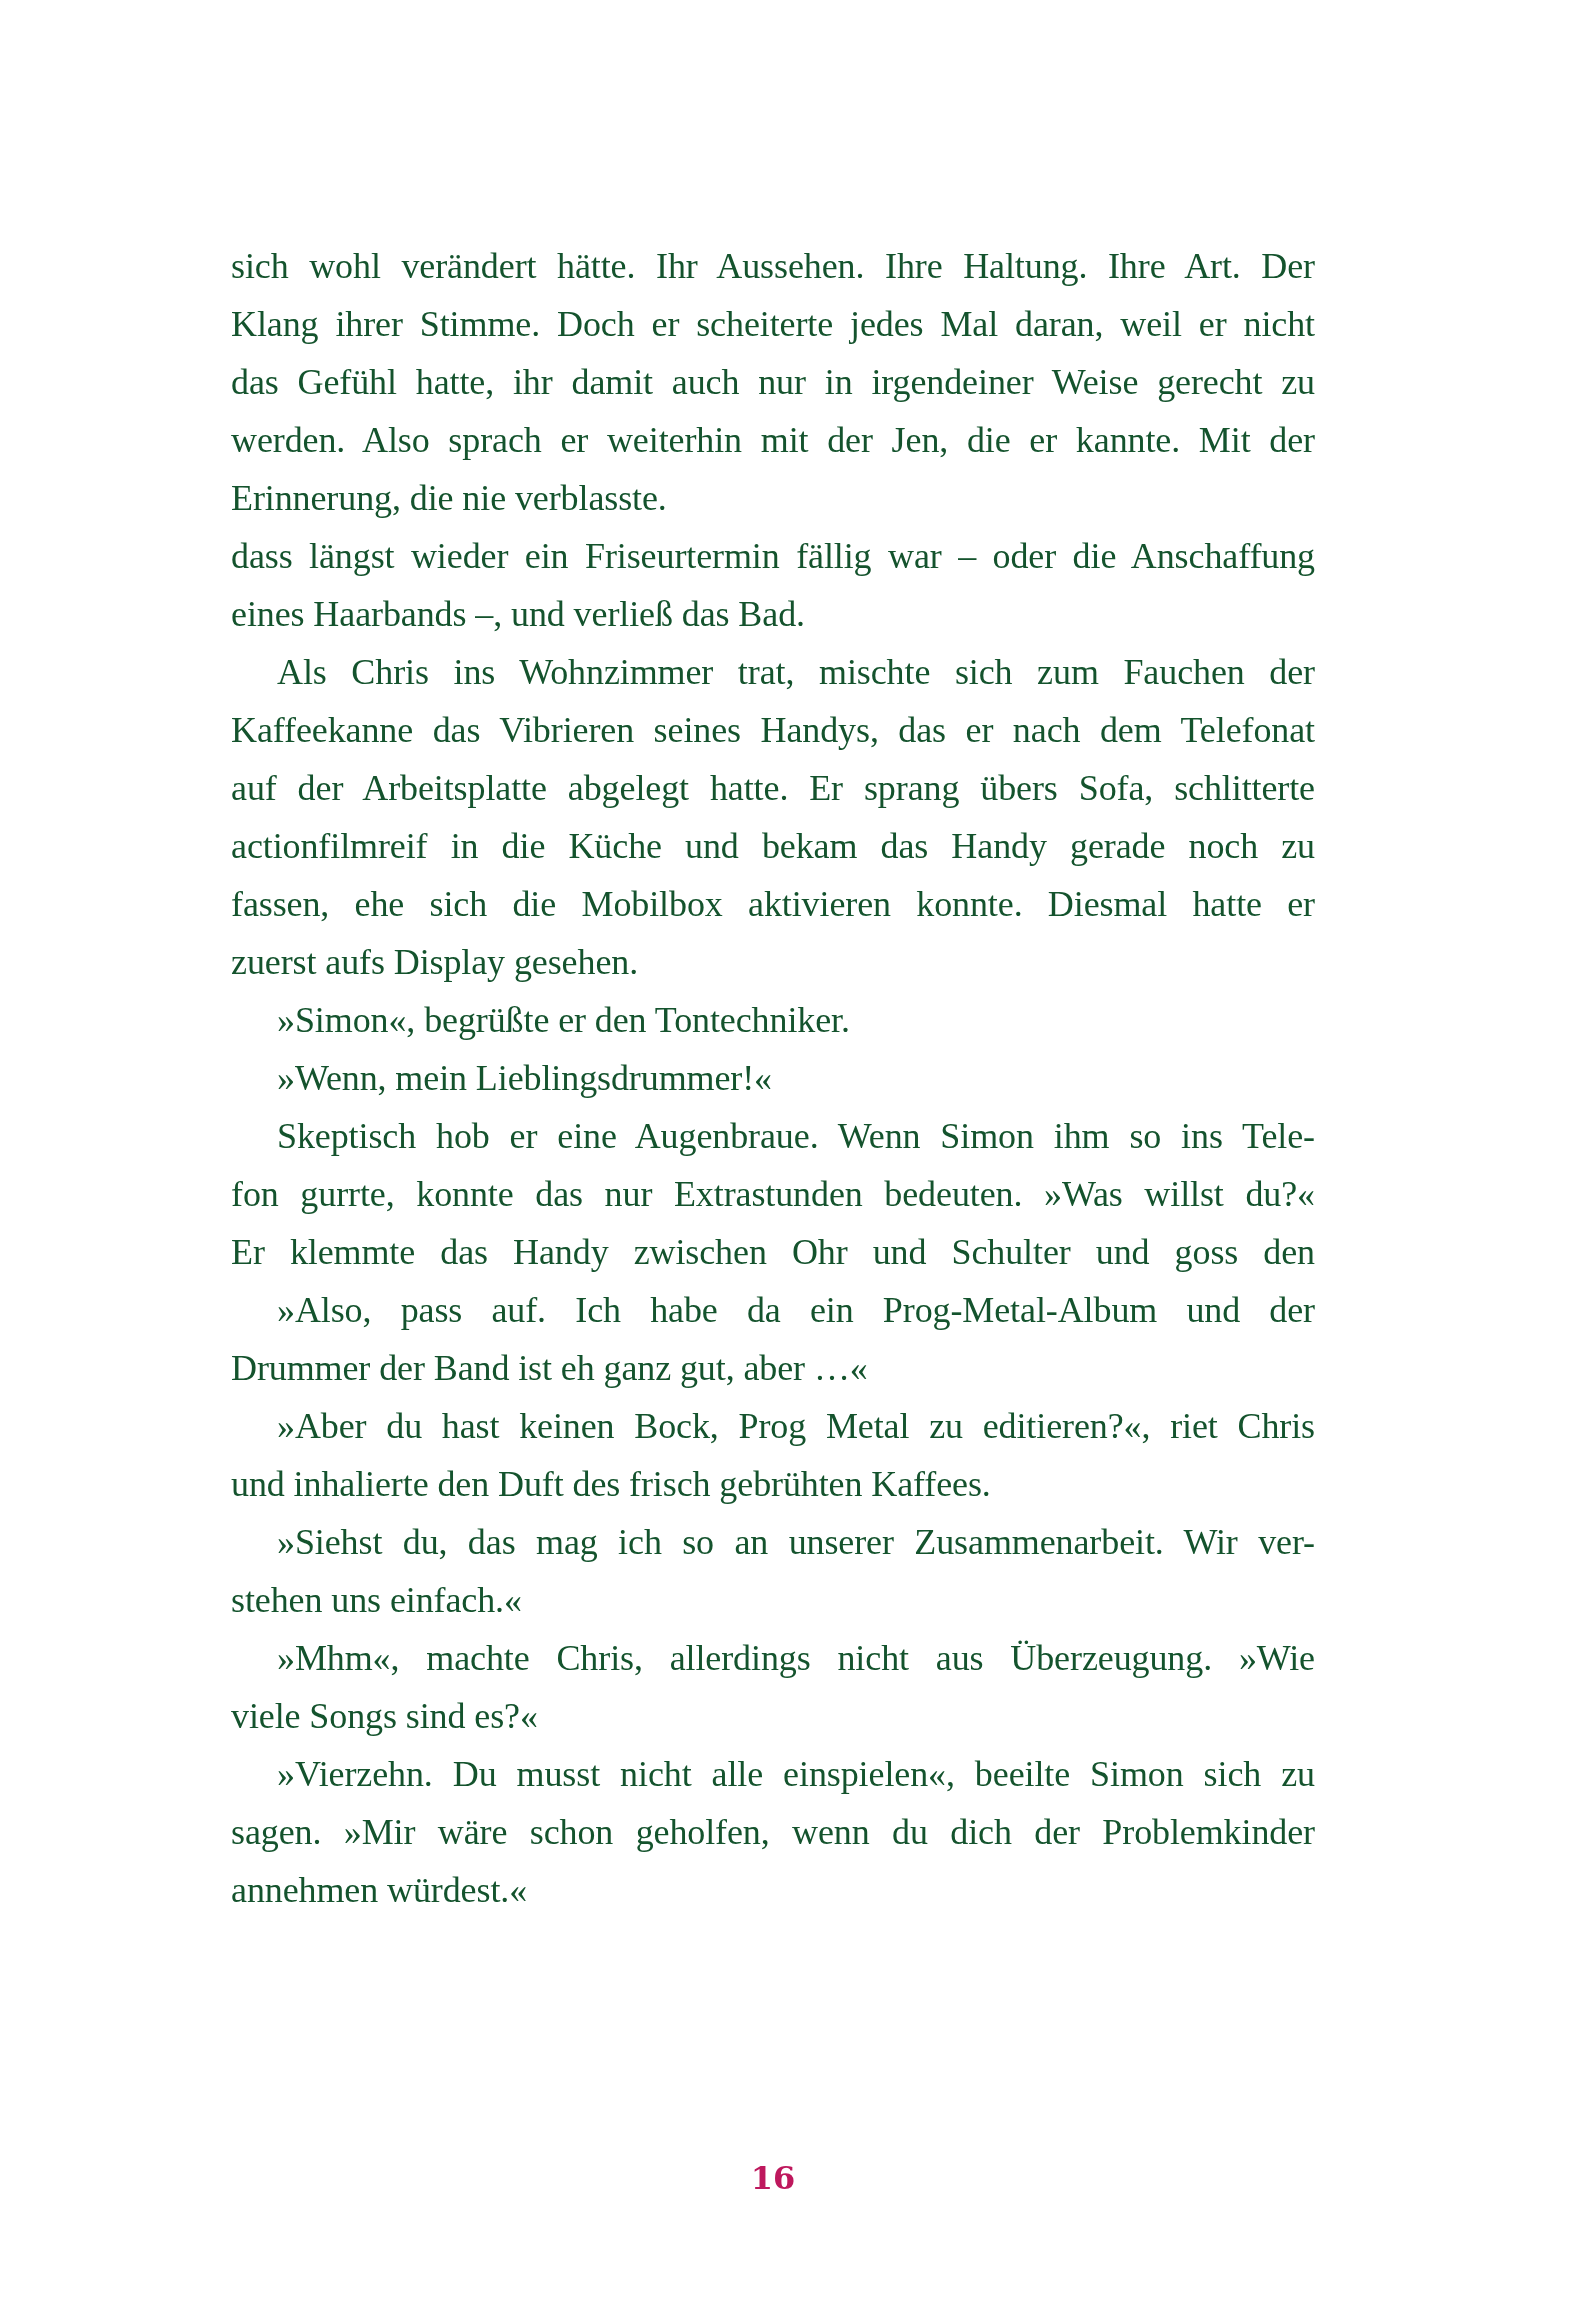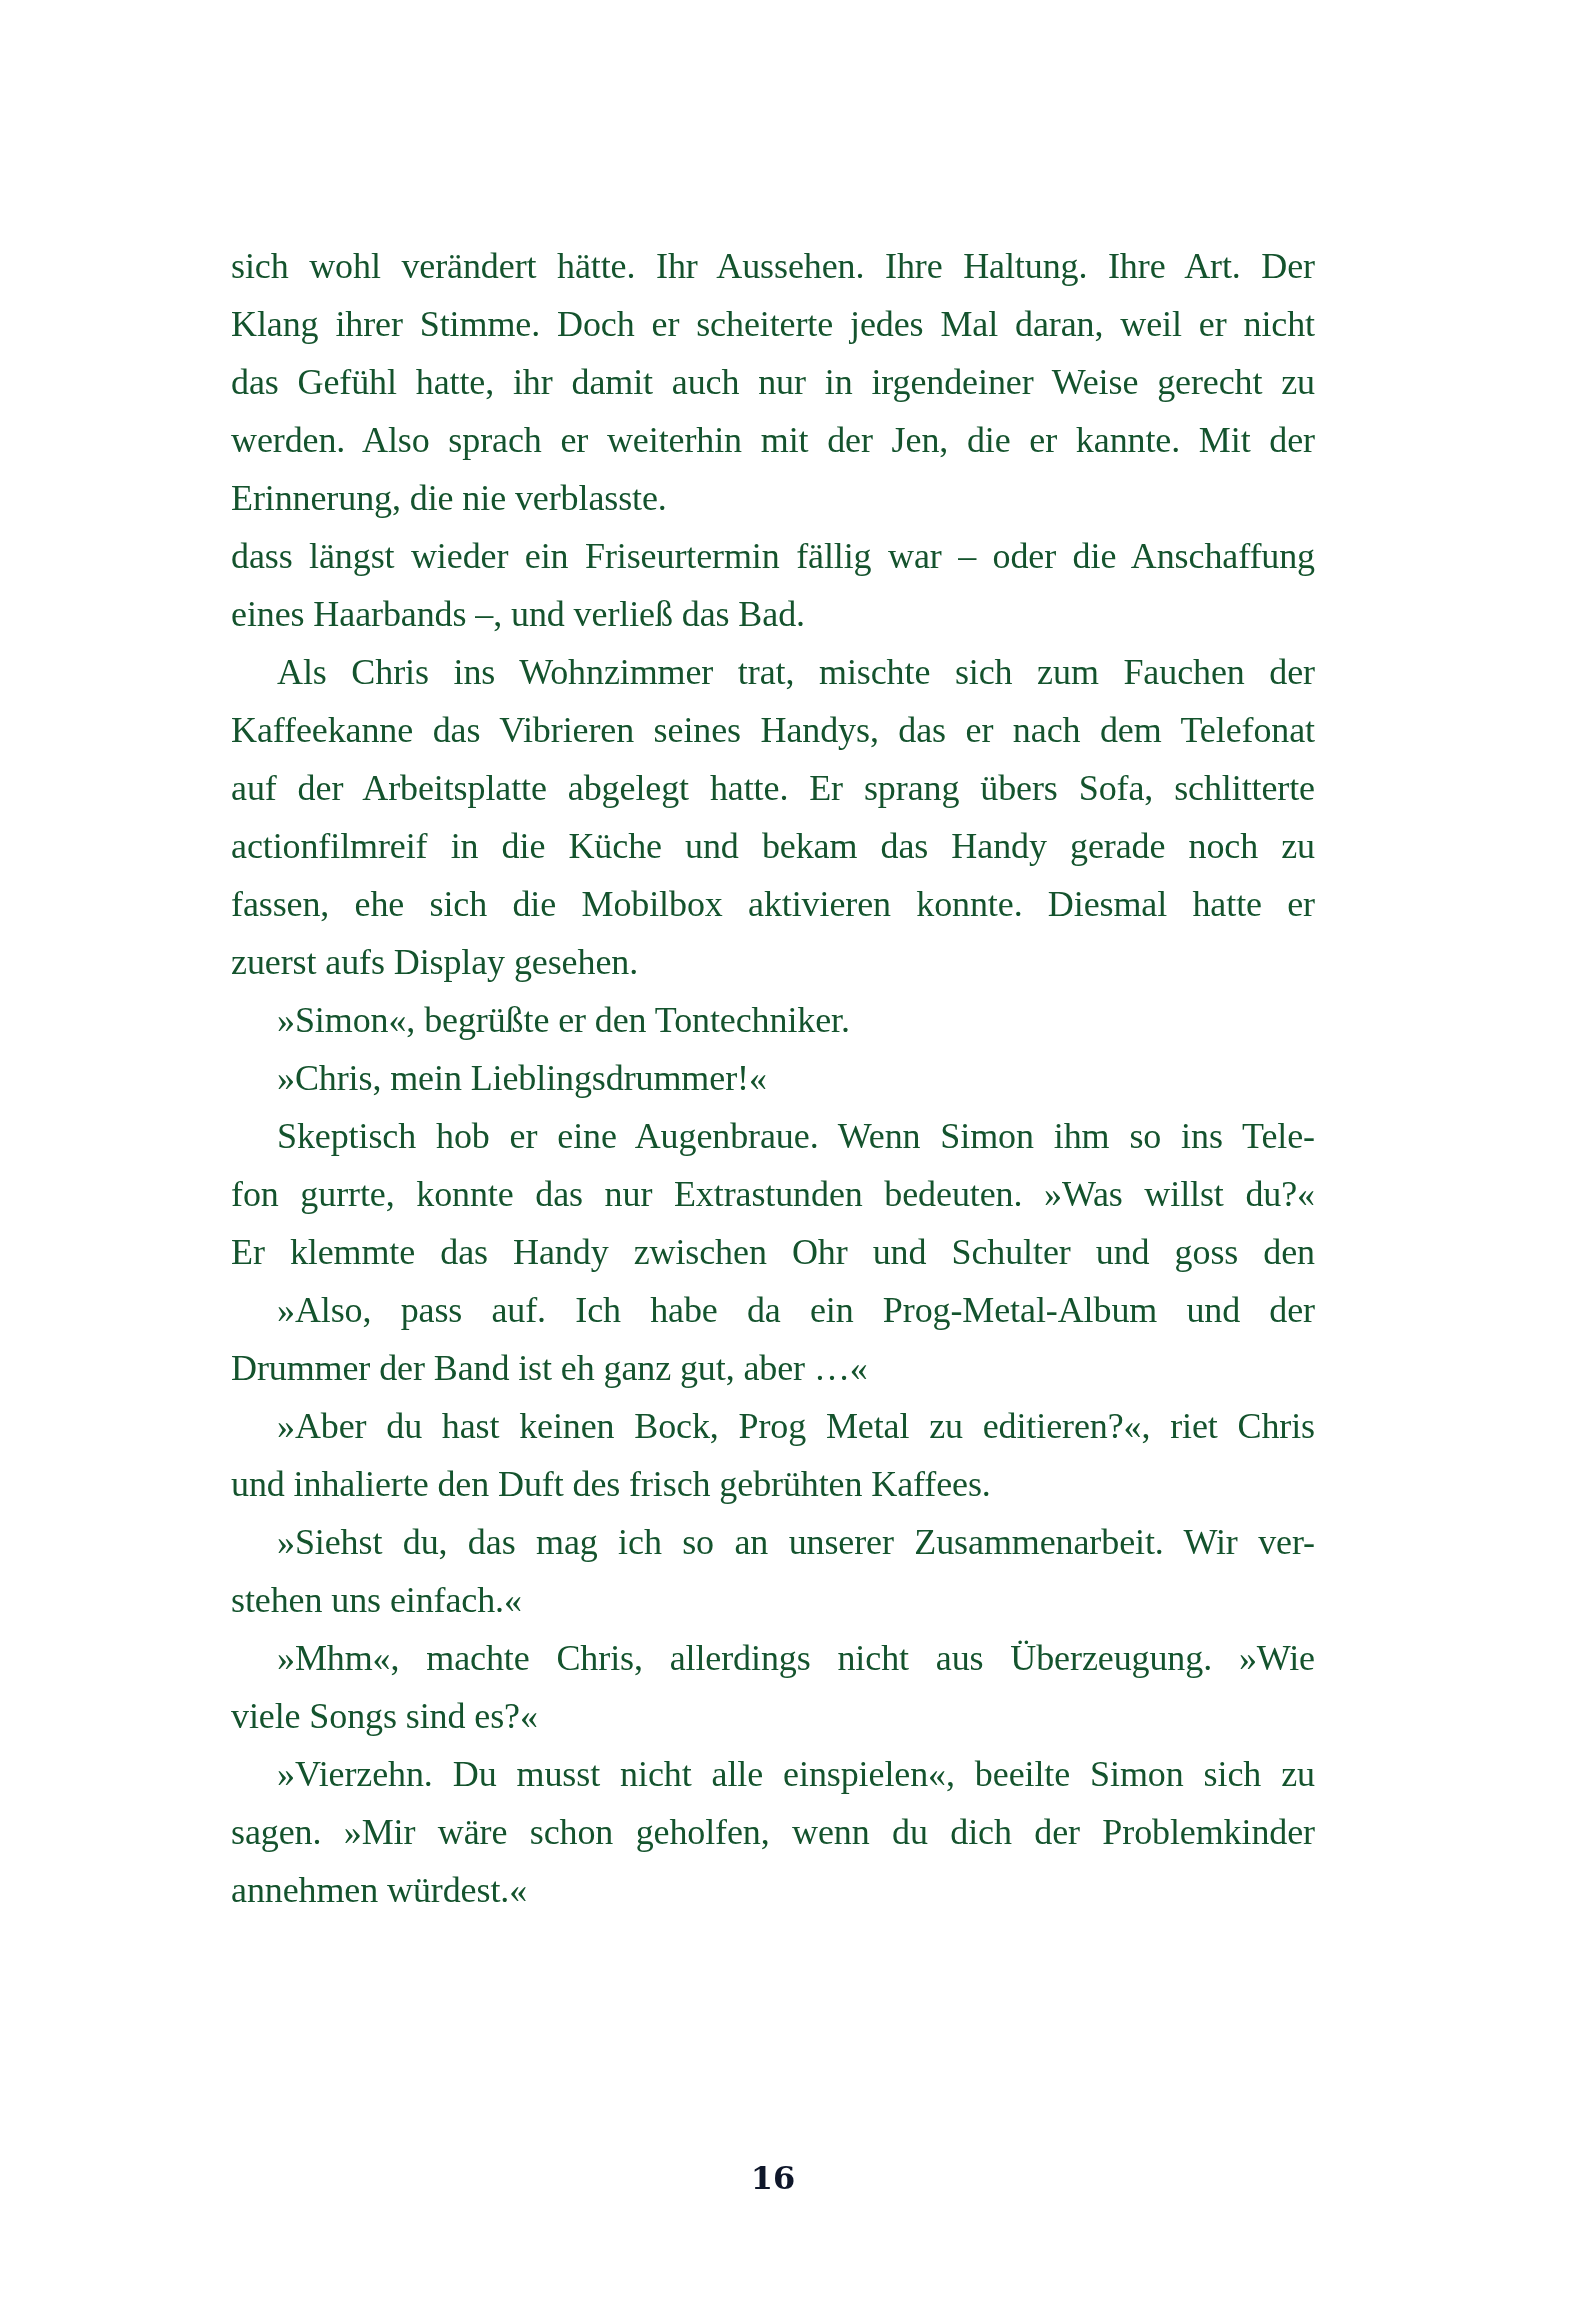--- a/index.html
+++ b/index.html
@@ -42,21 +42,21 @@
   .page-number {
     position: absolute;
     left: 231px;
     top: 2157px;
     width: 1084px;
     text-align: center;
     font-family: "DejaVu Serif", serif;
     font-size: 32px;
     font-weight: 700;
     line-height: 42px;
-    color: #0f172a;
+    color: #be185d;
   }
 </style>
 </head>
 <body>
 
 <div class="book-page">
   <div class="page-text">
       <div class="line">sich wohl verändert hätte. Ihr Aussehen. Ihre Haltung. Ihre Art. Der</div>
       <div class="line">Klang ihrer Stimme. Doch er scheiterte jedes Mal daran, weil er nicht</div>
       <div class="line">das Gefühl hatte, ihr damit auch nur in irgendeiner Weise gerecht zu</div>
@@ -64,21 +64,21 @@
       <div class="line last">Erinnerung, die nie verblasste.</div>
       <div class="line">dass längst wieder ein Friseurtermin fällig war – oder die Anschaffung</div>
       <div class="line last">eines Haarbands –, und verließ das Bad.</div>
       <div class="line indent">Als Chris ins Wohnzimmer trat, mischte sich zum Fauchen der</div>
       <div class="line">Kaffeekanne das Vibrieren seines Handys, das er nach dem Telefonat</div>
       <div class="line">auf der Arbeitsplatte abgelegt hatte. Er sprang übers Sofa, schlitterte</div>
       <div class="line">actionfilmreif in die Küche und bekam das Handy gerade noch zu</div>
       <div class="line">fassen, ehe sich die Mobilbox aktivieren konnte. Diesmal hatte er</div>
       <div class="line last">zuerst aufs Display gesehen.</div>
       <div class="line last indent">»Simon«, begrüßte er den Tontechniker.</div>
-      <div class="line last indent">»Chris, mein Lieblingsdrummer!«</div>
+      <div class="line last indent">»Wenn, mein Lieblingsdrummer!«</div>
       <div class="line indent">Skeptisch hob er eine Augenbraue. Wenn Simon ihm so ins Tele-</div>
       <div class="line">fon gurrte, konnte das nur Extrastunden bedeuten. »Was willst du?«</div>
       <div class="line">Er klemmte das Handy zwischen Ohr und Schulter und goss den</div>
       <div class="line indent">»Also, pass auf. Ich habe da ein Prog-Metal-Album und der</div>
       <div class="line last">Drummer der Band ist eh ganz gut, aber …«</div>
       <div class="line indent">»Aber du hast keinen Bock, Prog Metal zu editieren?«, riet Chris</div>
       <div class="line last">und inhalierte den Duft des frisch gebrühten Kaffees.</div>
       <div class="line indent">»Siehst du, das mag ich so an unserer Zusammenarbeit. Wir ver-</div>
       <div class="line last">stehen uns einfach.«</div>
       <div class="line indent">»Mhm«, machte Chris, allerdings nicht aus Überzeugung. »Wie</div>

